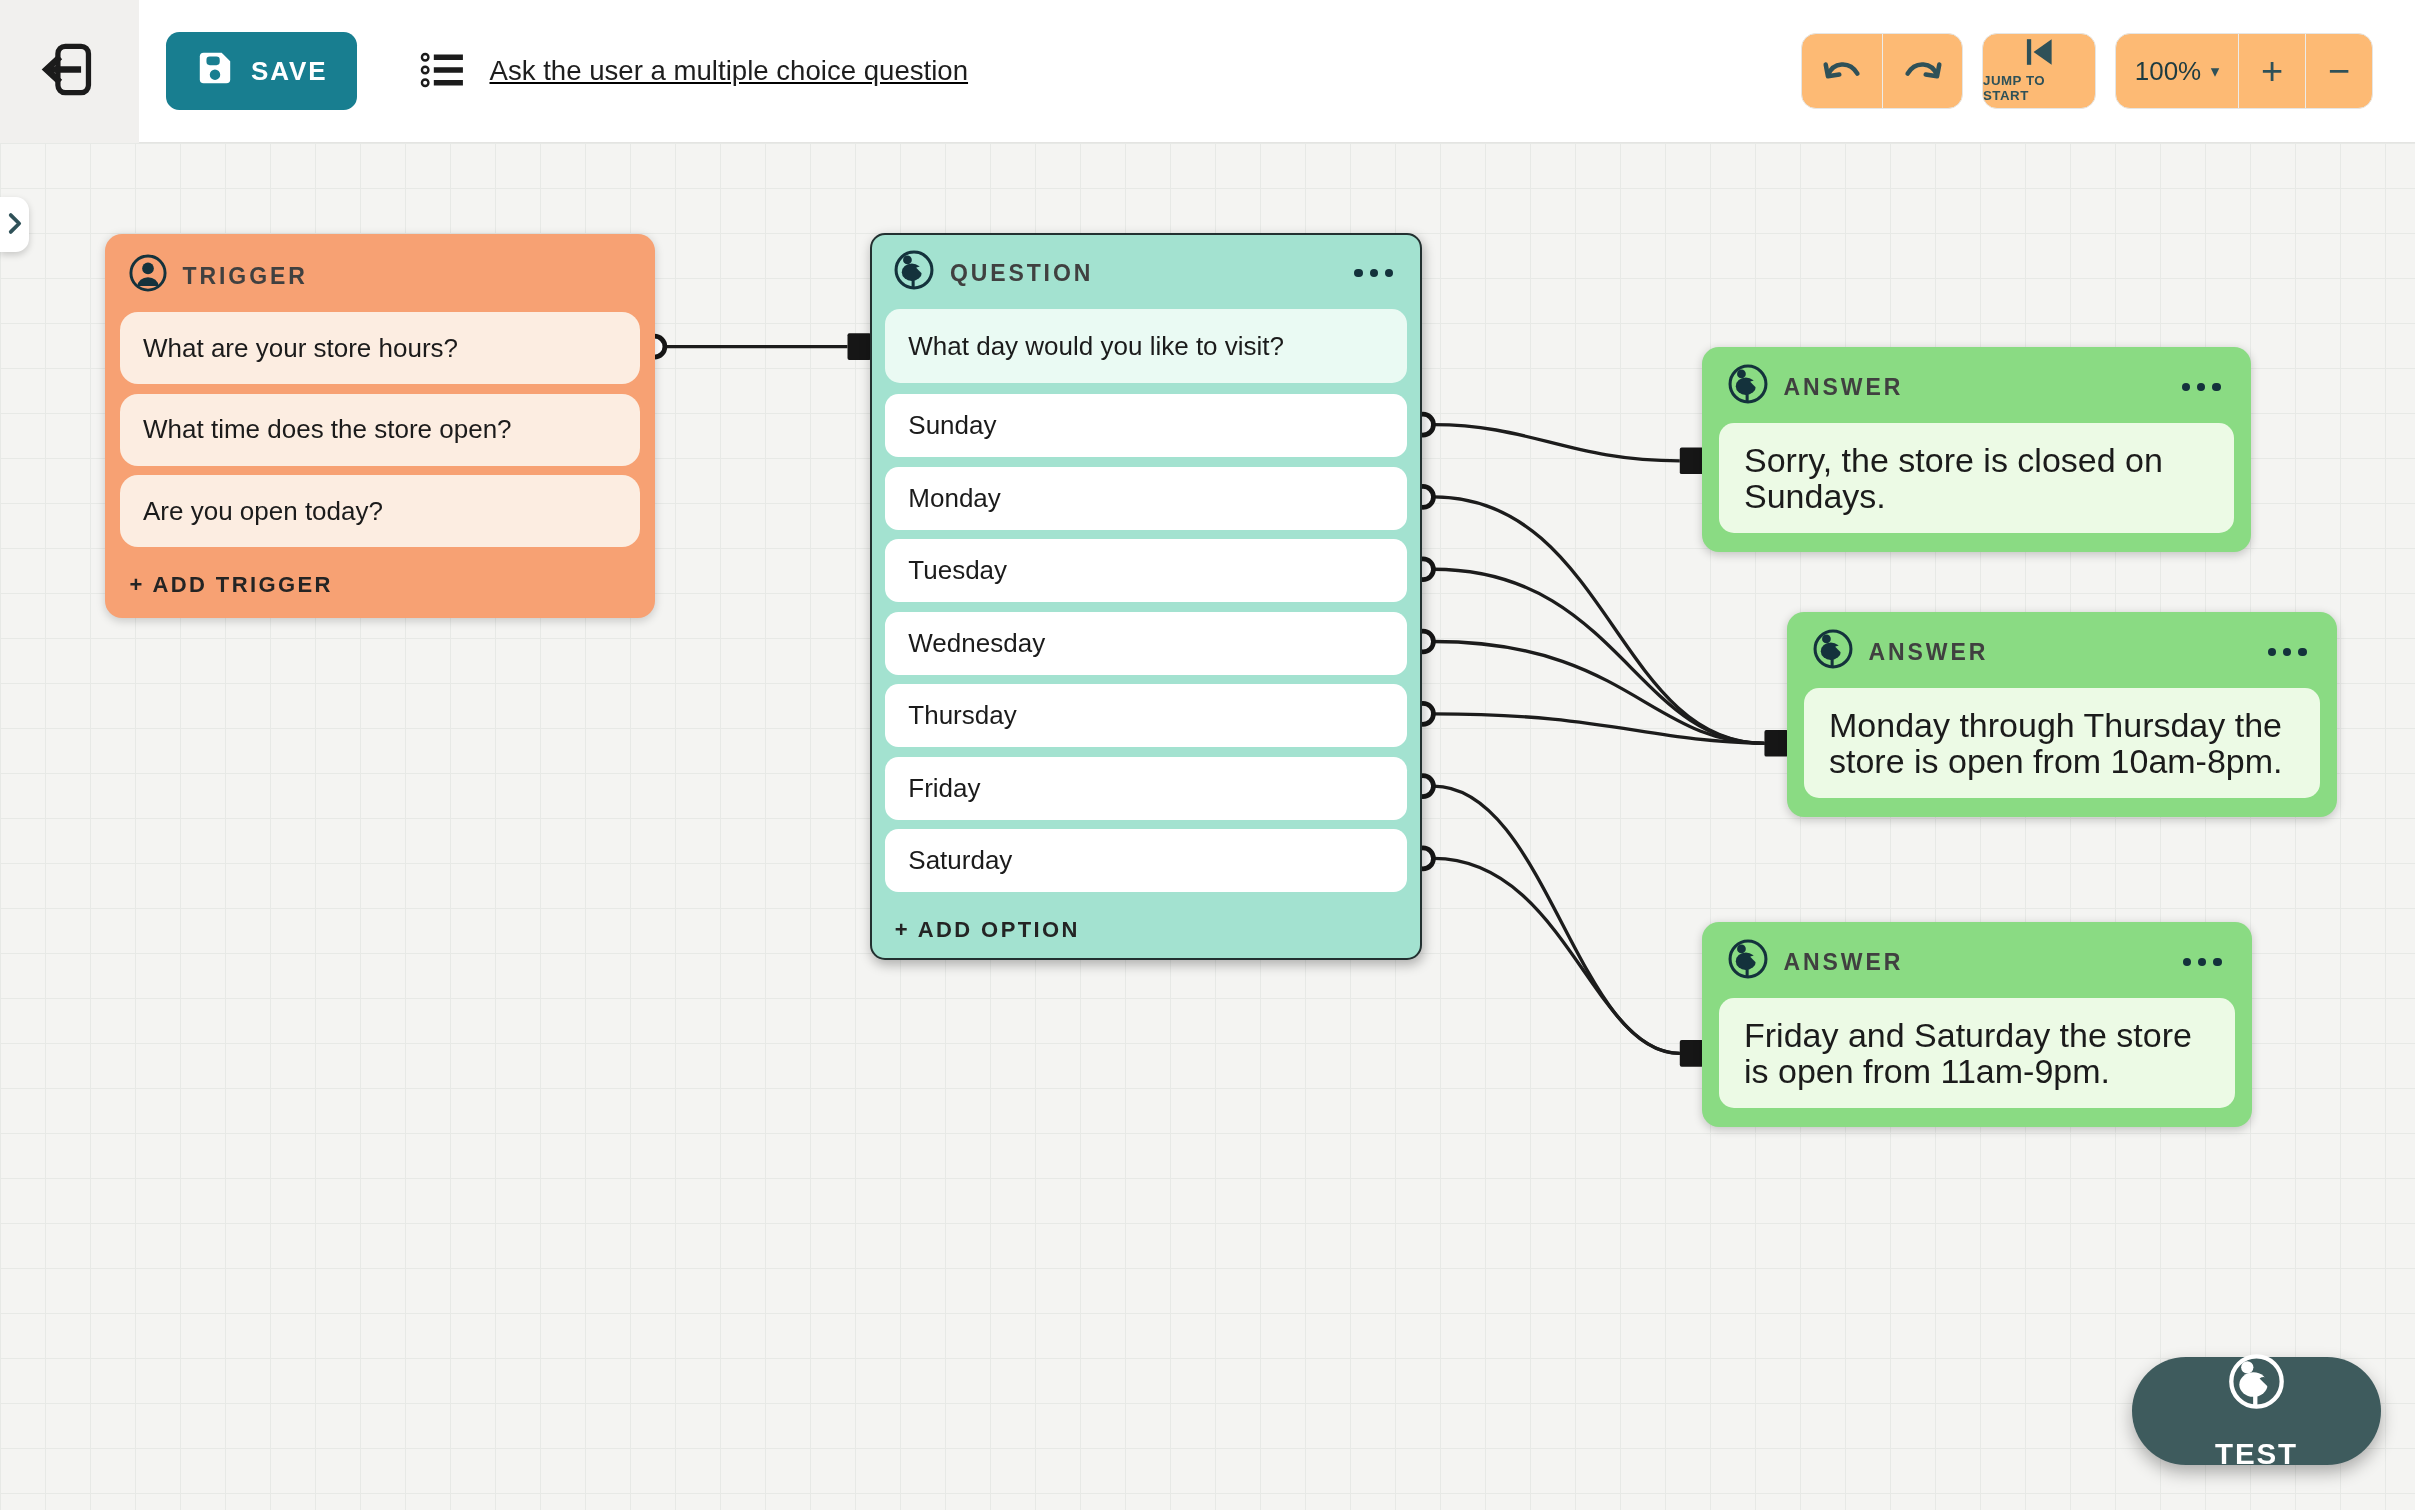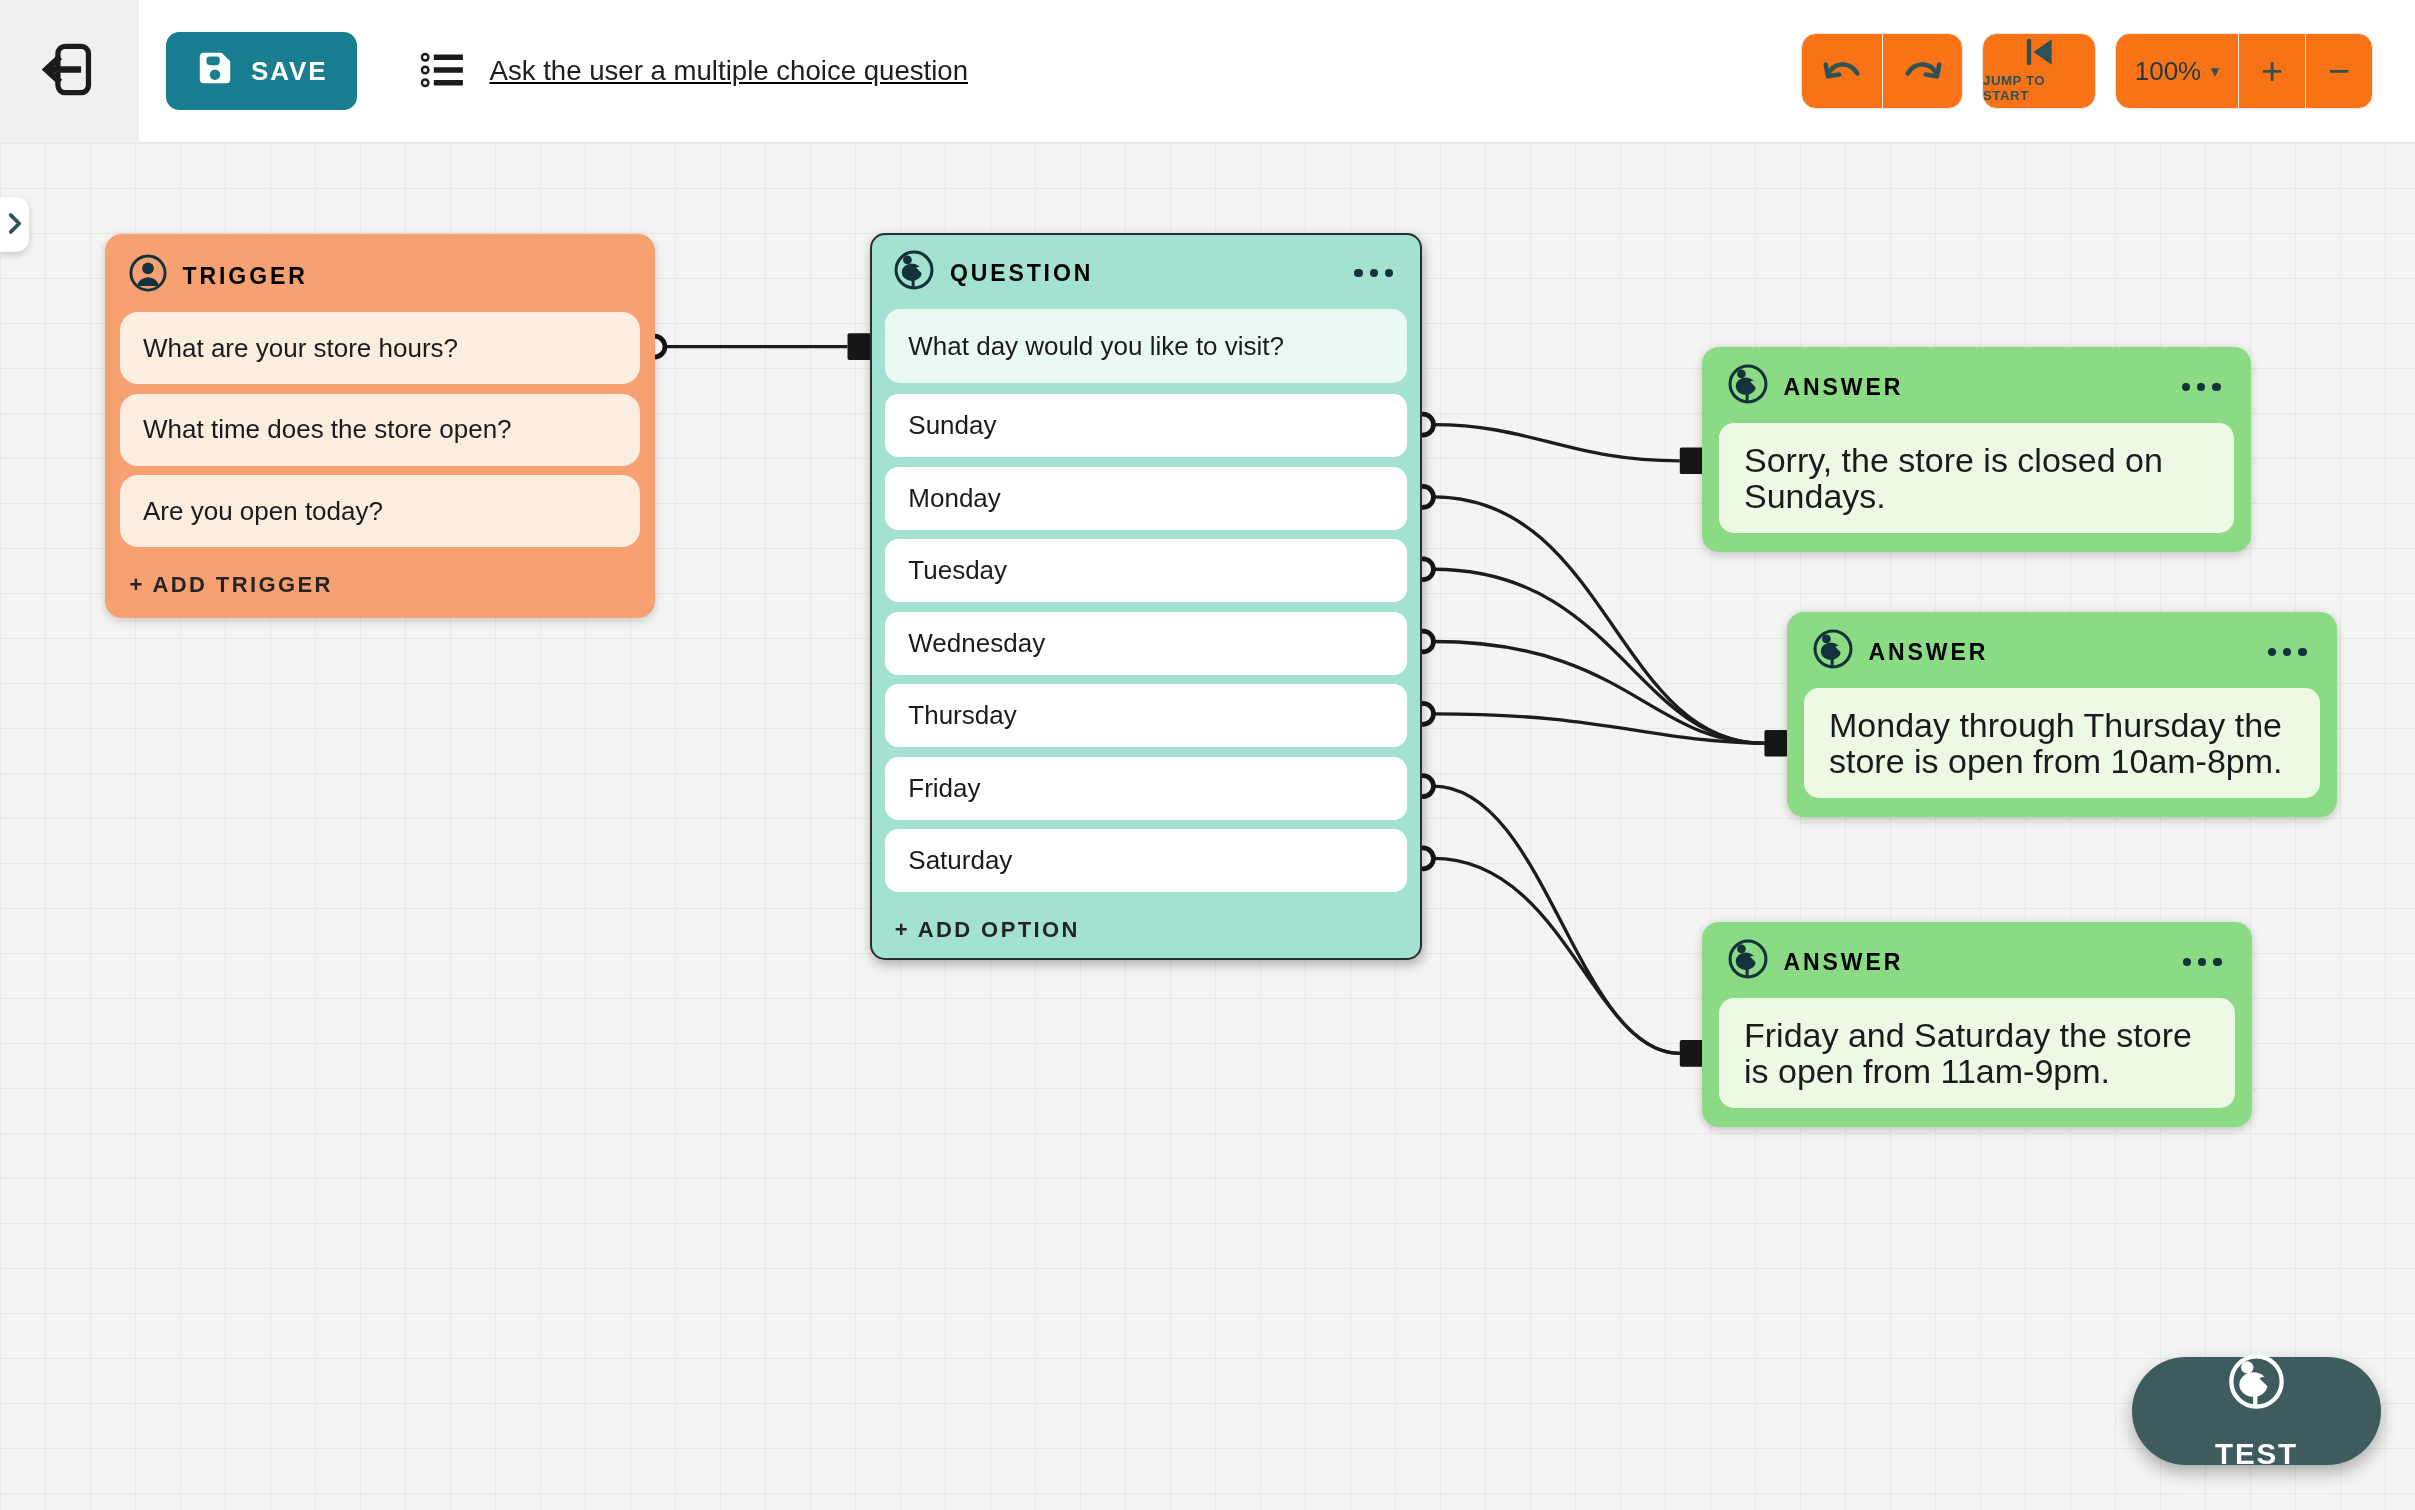--- a/index.html
+++ b/index.html
@@ -10,21 +10,21 @@
   .topbar { position:absolute; top:0; left:0; width:2416px; height:143px; background:#ffffff;
             border-bottom:1px solid #e4e4e2; display:flex; align-items:center; z-index:10; }
   .back-wrap { width:139px; height:143px; background:#f1f0ee; display:flex; align-items:center; justify-content:center; flex:0 0 auto; }
   .back-btn { width:70px; height:70px; display:flex; align-items:center; justify-content:center; cursor:pointer; }
   .save-btn { margin-left:27px; height:78px; padding:0 30px; background:#187E90; border-radius:13.3px;
               display:flex; align-items:center; gap:17px; color:#fff; font-size:26px; font-weight:bold;
               letter-spacing:1.9px; cursor:pointer; flex:0 0 auto; }
   .title-wrap { display:flex; align-items:center; gap:25px; margin-left:63px;text-decoration:underline; }
   .page-title { font-size:27.6px; color:#1e1e1e; font-weight:500; }
   .top-right { margin-left:auto; margin-right:43px; display:flex; align-items:center; gap:19px; }
-  .ctl { border:1.9px solid #e6e6e4; border-radius:15px; height:76px; background:#f97316; display:flex; align-items:stretch; overflow:hidden; }
+  .ctl { border:1.9px solid #e6e6e4; border-radius:15px; height:76px; background:#fdba74; display:flex; align-items:stretch; overflow:hidden; }
   .ctl-cell { display:flex; align-items:center; justify-content:center; cursor:pointer; }
   .ctl-cell + .ctl-cell { border-left:1.9px solid #ececea; }
   .undo-cell { width:80px; }
   .jump-cell { width:112px; flex-direction:column; gap:5.7px; }
   .jump-caption { font-size:13.3px; font-weight:700; letter-spacing:0.5px; color:#2F5158; }
   .zoom-level { width:122px; gap:9.5px; font-size:26px; color:#1d3b41; font-weight:500; }
   .zoom-caret { font-size:17px; color:#2F5158; }
   .zoom-btn { width:67px; font-size:38px; color:#2F5158; font-weight:500; }
 
   
@@ -33,21 +33,21 @@
             background-image:linear-gradient(#e7e9e6 1px, transparent 1px),
                              linear-gradient(90deg,#e7e9e6 1px, transparent 1px);
             background-size:45px 45px; }
   .wires { position:absolute; top:0; left:0; pointer-events:none; }
   .edge-tab { position:absolute; top:54px; left:0; width:28.5px; height:55px; background:#fff;
               border-radius:0 13.3px 13.3px 0; box-shadow:0 2.9px 7.6px rgba(0,0,0,.18);
               display:flex; align-items:center; justify-content:center; cursor:pointer; z-index:4; }
 
   .node { position:absolute; border-radius:17px; }
   .node-head { height:42px; margin-bottom:15px; display:flex; align-items:center; gap:15px;
-               padding:0 7.6px; color:#000000; font-weight:bold; font-size:23px; letter-spacing:2.9px; }
+               padding:0 7.6px; color:#404040; font-weight:bold; font-size:23px; letter-spacing:2.9px; }
   .dots { display:flex; gap:6.7px; margin-left:auto; margin-right:5.7px; cursor:pointer; }
   .dots span { width:8.6px; height:8.6px; border-radius:50%; background:#14323c; }
 
   .trigger { left:105px; top:91px; width:550px; background:#F7A173; padding:21px 15px 9.5px;
              box-shadow:0 2.9px 9.5px rgba(0,0,0,.18); }
   .t-item { background:#FCEDE1; border-radius:18px; height:72px; margin-bottom:9.5px;
             display:flex; align-items:center; padding:0 23px; font-size:26px; color:#1b1b1b; cursor:text; }
   .add-row { font-size:22px; font-weight:bold; letter-spacing:2.4px; color:#242424;
              padding:15px 9.5px 11.4px; cursor:pointer; }
 

